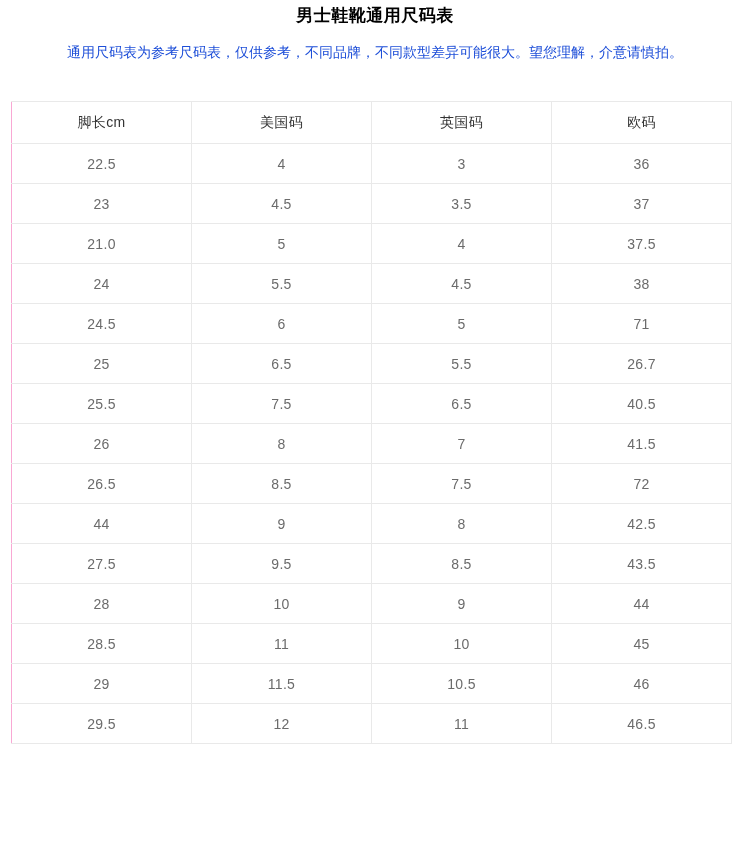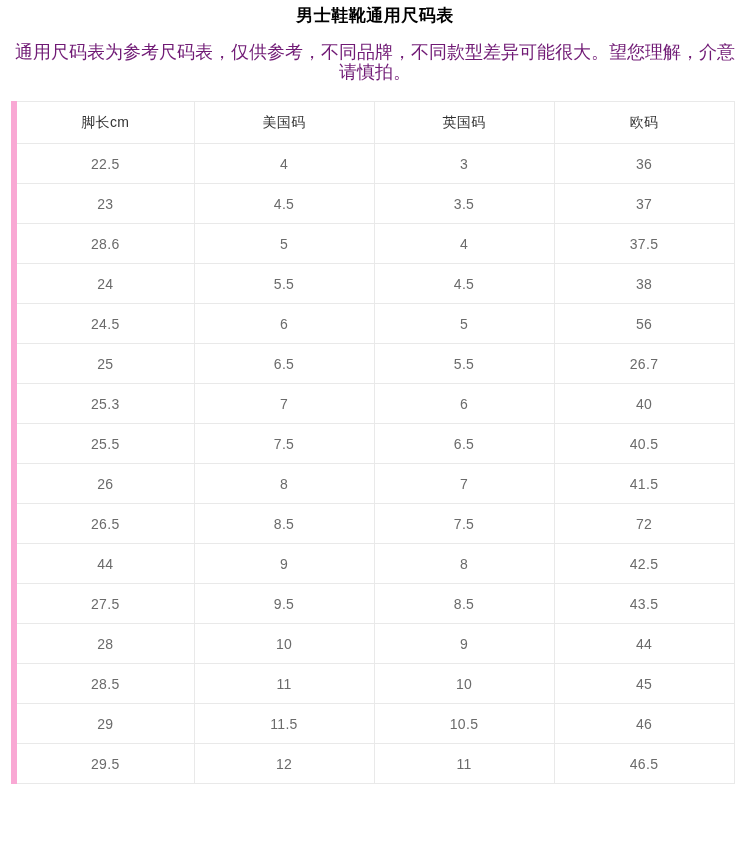--- a/index.html
+++ b/index.html
@@ -35,40 +35,40 @@
     letter-spacing: 0.5px;
     line-height: 24px;
   }
 
   .page-subtitle {
     position: absolute;
     top: 42px;
     left: 11px;
     width: 728px;
     text-align: center;
-    font-size: 18px;
+    font-size: 14px;
     font-weight: normal;
-    color: #701a75;
+    color: #1d4ed8;
     line-height: 20px;
     letter-spacing: 0px;
   }
 
   .size-table-wrap {
     position: absolute;
     top: 101px;
     left: 11px;
     width: 720px;
   }
 
   table.size-table {
     border-collapse: collapse;
     width: 720px;
     table-layout: fixed;
     border-top: 1px solid #e9e9e9;
-    border-left: 6px solid #f9a8d4;
+    border-left: 1px solid #f9a8d4;
     padding-left: 16px;
   }
 
   table.size-table col {
     width: 180px;
   }
 
   table.size-table th,
   table.size-table td {
     border-right: 1px solid #e9e9e9;
@@ -127,50 +127,44 @@
             <td>3</td>
             <td>36</td>
           </tr>
           <tr>
             <td>23</td>
             <td>4.5</td>
             <td>3.5</td>
             <td>37</td>
           </tr>
           <tr>
-            <td>28.6</td>
+            <td>21.0</td>
             <td>5</td>
             <td>4</td>
             <td>37.5</td>
           </tr>
           <tr>
             <td>24</td>
             <td>5.5</td>
             <td>4.5</td>
             <td>38</td>
           </tr>
           <tr>
             <td>24.5</td>
             <td>6</td>
             <td>5</td>
-            <td>56</td>
+            <td>71</td>
           </tr>
           <tr>
             <td>25</td>
             <td>6.5</td>
             <td>5.5</td>
             <td>26.7</td>
           </tr>
           <tr>
-            <td>25.3</td>
-            <td>7</td>
-            <td>6</td>
-            <td>40</td>
-          </tr>
-          <tr>
             <td>25.5</td>
             <td>7.5</td>
             <td>6.5</td>
             <td>40.5</td>
           </tr>
           <tr>
             <td>26</td>
             <td>8</td>
             <td>7</td>
             <td>41.5</td>

